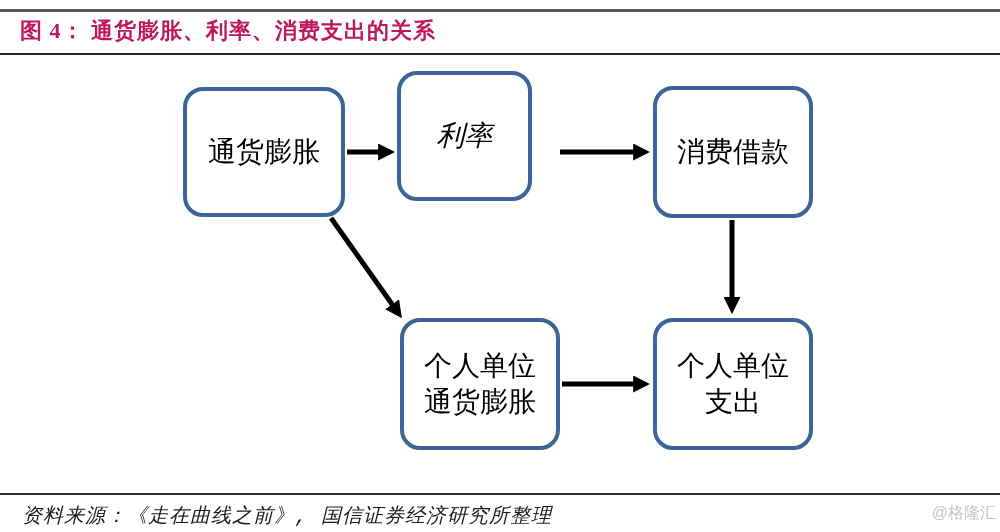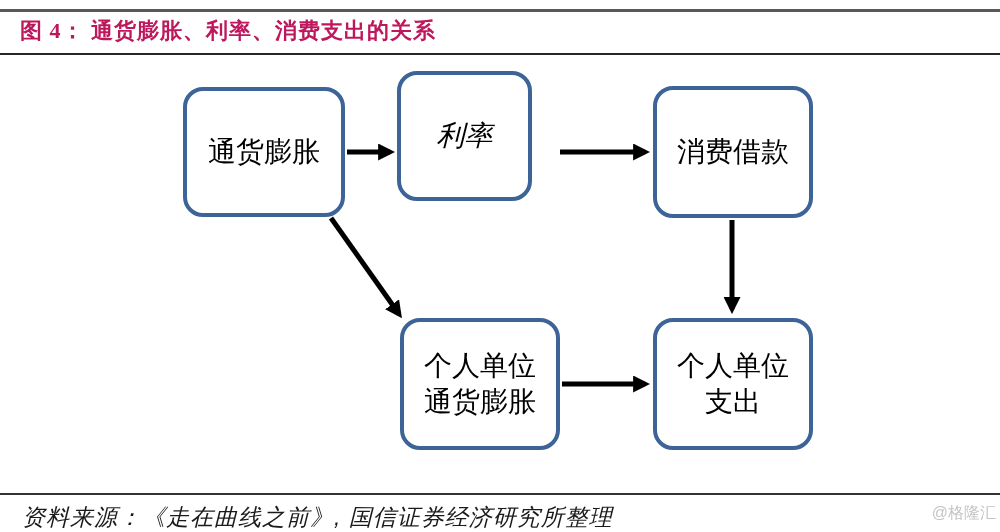--- a/index.html
+++ b/index.html
@@ -60,23 +60,23 @@
   .node-spending          { left: 653px; top: 318px; width: 160px; height: 132px; }
   .rule-foot {
     position: absolute;
     left: 0; top: 493px;
     width: 1000px; height: 2px;
     background: #333333;
   }
   .source-note {
     position: absolute;
     left: 22px; top: 502px;
-    font-family: Liberation Sans, sans-serif;
+    font-family: Liberation Mono, monospace;
     font-style: italic;
-    font-size: 23px;
+    font-size: 20px;
     color: #1a1a1a;
     letter-spacing: 1px;
     white-space: nowrap;
   }
   .watermark {
     position: absolute;
     right: 4px; top: 503px;
     font-size: 16px;
     color: #c4c4c4;
     white-space: nowrap;

